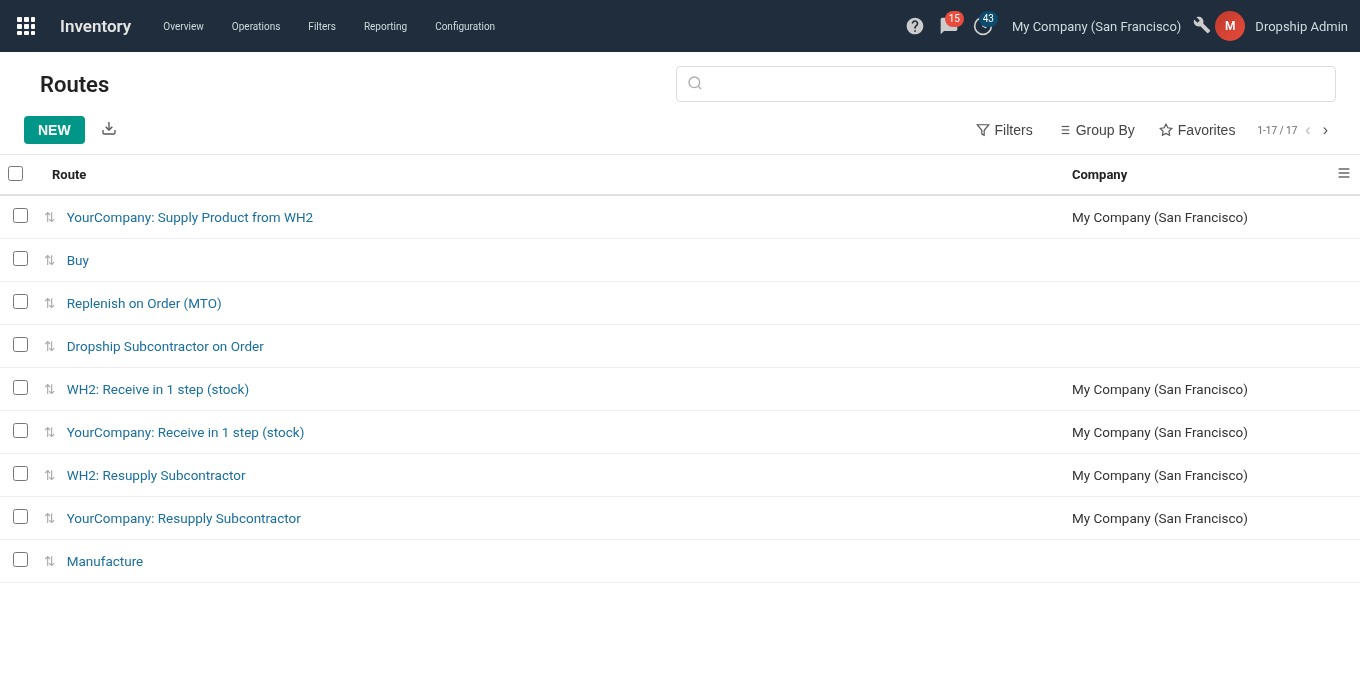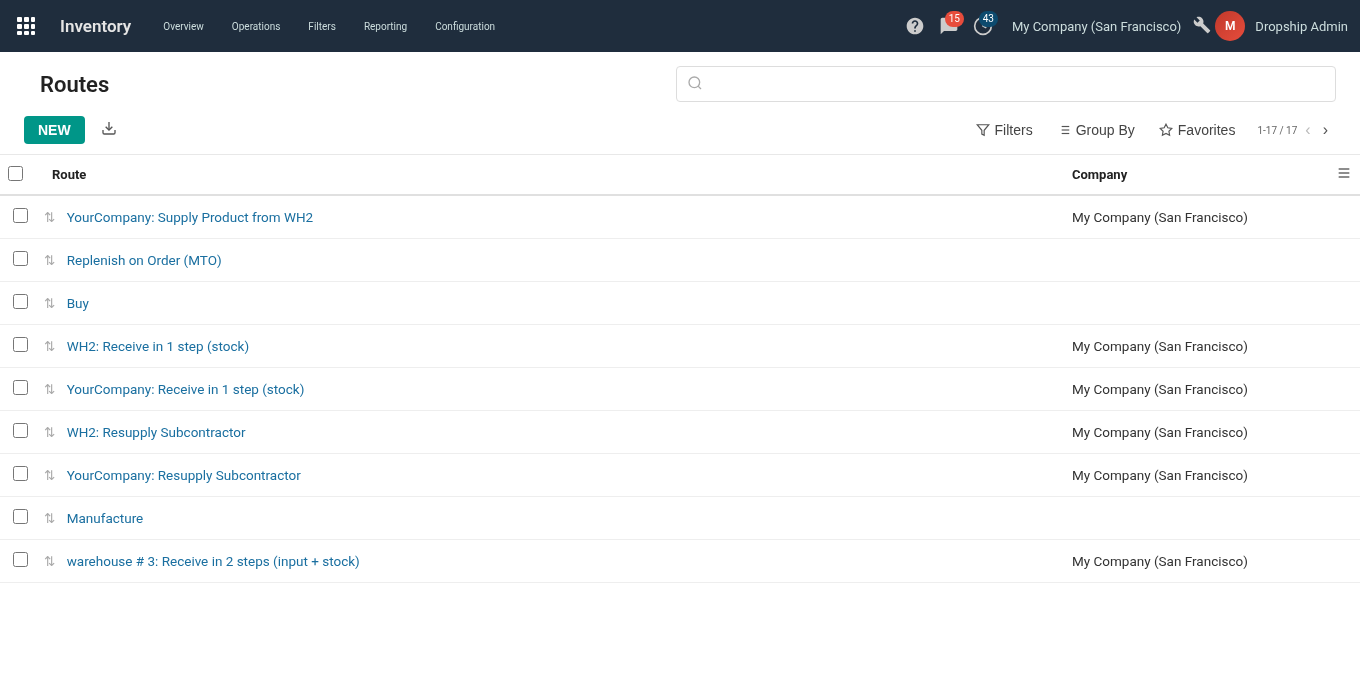--- a/index.html
+++ b/index.html
@@ -234,32 +234,43 @@
     </td>
     <td class="col-company company-cell">My Company (San Francisco)</td>
     <td class="col-settings"></td>
   </tr>
       <tr>
     <td class="col-check">
       <input type="checkbox" style="">
     </td>
     <td class="col-route">
       <span class="drag-handle">⇅</span>
+      <span class="route-name">Buy</span>
+    </td>
+    <td class="col-company company-cell"></td>
+    <td class="col-settings"></td>
+  </tr>
+      <tr>
+    <td class="col-check">
+      <input type="checkbox" style="">
+    </td>
+    <td class="col-route">
+      <span class="drag-handle">⇅</span>
       <span class="route-name">Replenish on Order (MTO)</span>
     </td>
     <td class="col-company company-cell"></td>
     <td class="col-settings"></td>
   </tr>
       <tr>
     <td class="col-check">
       <input type="checkbox" style="">
     </td>
     <td class="col-route">
       <span class="drag-handle">⇅</span>
-      <span class="route-name">Buy</span>
+      <span class="route-name">Dropship Subcontractor on Order</span>
     </td>
     <td class="col-company company-cell"></td>
     <td class="col-settings"></td>
   </tr>
       <tr>
     <td class="col-check">
       <input type="checkbox" style="">
     </td>
     <td class="col-route">
       <span class="drag-handle">⇅</span>
@@ -303,27 +314,16 @@
   </tr>
       <tr>
     <td class="col-check">
       <input type="checkbox" style="">
     </td>
     <td class="col-route">
       <span class="drag-handle">⇅</span>
       <span class="route-name">Manufacture</span>
     </td>
     <td class="col-company company-cell"></td>
-    <td class="col-settings"></td>
-  </tr>
-      <tr>
-    <td class="col-check">
-      <input type="checkbox" style="">
-    </td>
-    <td class="col-route">
-      <span class="drag-handle">⇅</span>
-      <span class="route-name">warehouse # 3: Receive in 2 steps (input + stock)</span>
-    </td>
-    <td class="col-company company-cell">My Company (San Francisco)</td>
     <td class="col-settings"></td>
   </tr>
     </tbody>
 </table>
 
 </body></html>

